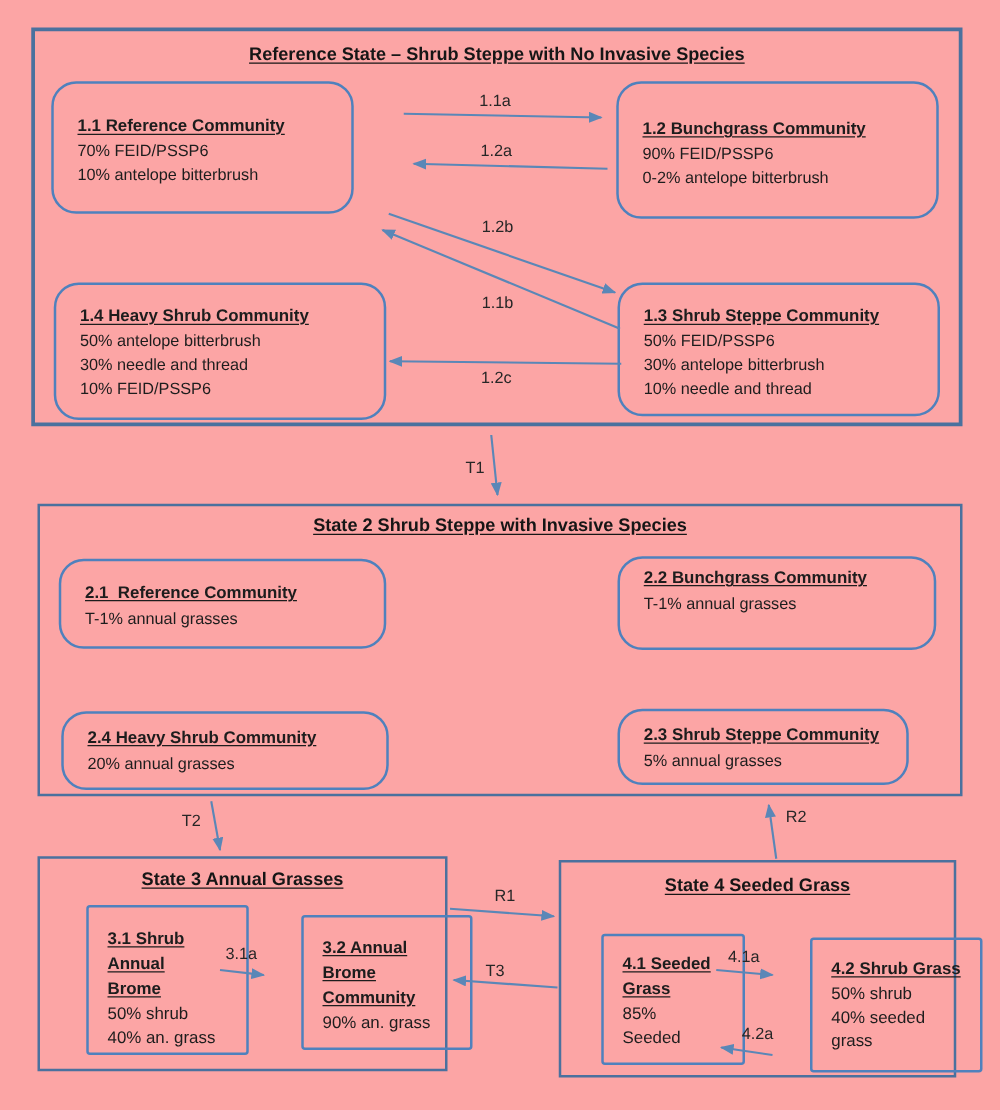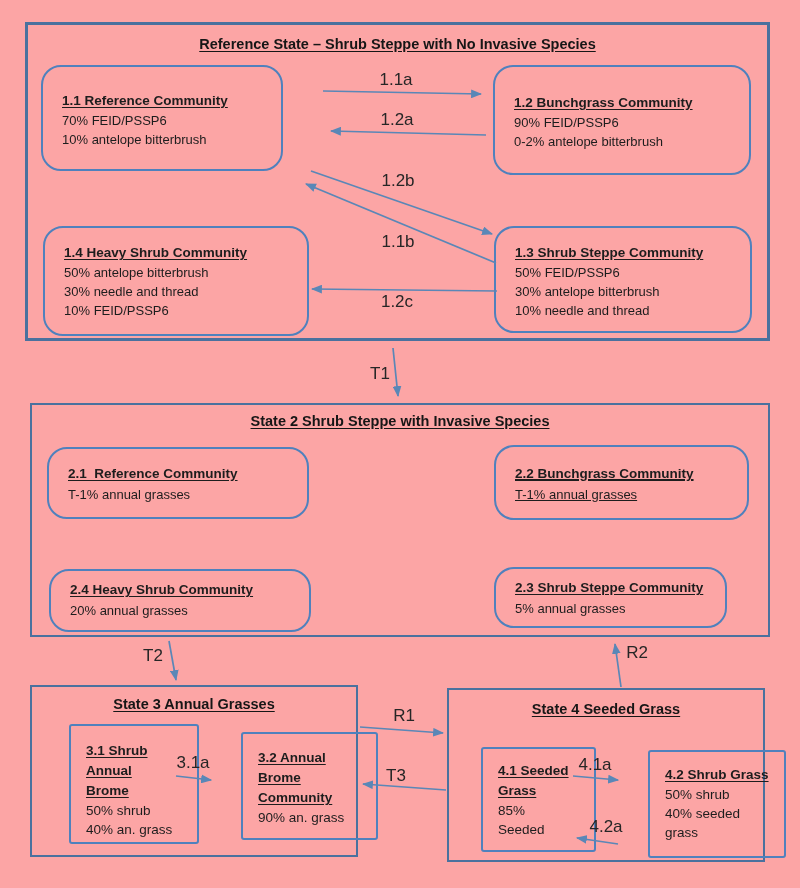--- a/index.html
+++ b/index.html
@@ -39,21 +39,21 @@
     text-decoration:underline;
     text-underline-offset:2px;
     margin-bottom:1px;
     white-space:pre-wrap;
   }
   .community .bodyline { white-space:pre-wrap; }
   .sm { border-radius:3px; font-size:13.5px; line-height:19px;margin-left:24px; }
   .sm .inner { padding:14px 6px 0 15px; }
   .arrow-label {
     position:absolute; transform:translate(-50%,-50%);
-    font-size:17px; color:#262626; white-space:nowrap;
+    font-size:13px; color:#262626; white-space:nowrap;
   }
   svg.overlay {
     position:absolute; left:0; top:0; width:800px; height:888px;
     pointer-events:none;
   }
   svg.overlay line { stroke:#5s; }
 </style>
 </head>
 <body>
 
@@ -101,21 +101,21 @@
     <div class="state-title" style="top:8px;">State 2 Shrub Steppe with Invasive Species</div>
 
     <div class="community" style="left:15px; top:42px; width:262px; height:72px;">
       <div class="inner" style="padding-top:15px; line-height:20px;">
         <div class="heading">2.1  Reference Community</div>
         <div class="bodyline">T-1% annual grasses</div>
       </div>
     </div>
 
     <div class="community" style="left:462px; top:40px; width:255px; height:75px;">
-      <div class="inner" style="padding-top:17px; line-height:20px;text-decoration:underline;">
+      <div class="inner" style="padding-top:5px; line-height:20px;">
         <div class="heading">2.2 Bunchgrass Community</div>
         <div class="bodyline">T-1% annual grasses</div>
       </div>
     </div>
 
     <div class="community" style="left:17px; top:164px; width:262px; height:63px;">
       <div class="inner" style="padding-top:9px; line-height:20px;">
         <div class="heading">2.4 Heavy Shrub Community</div>
         <div class="bodyline">20% annual grasses</div>
       </div>

